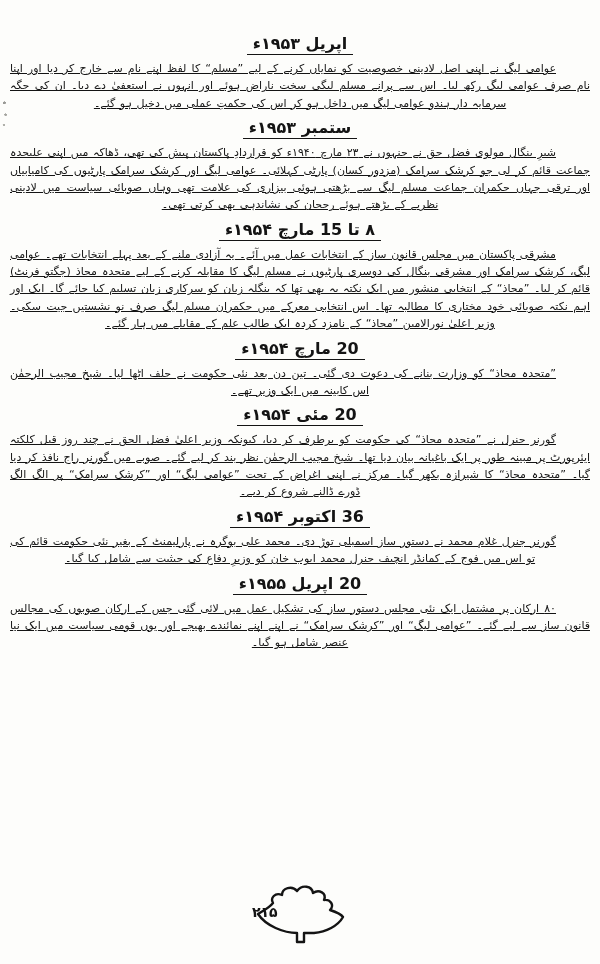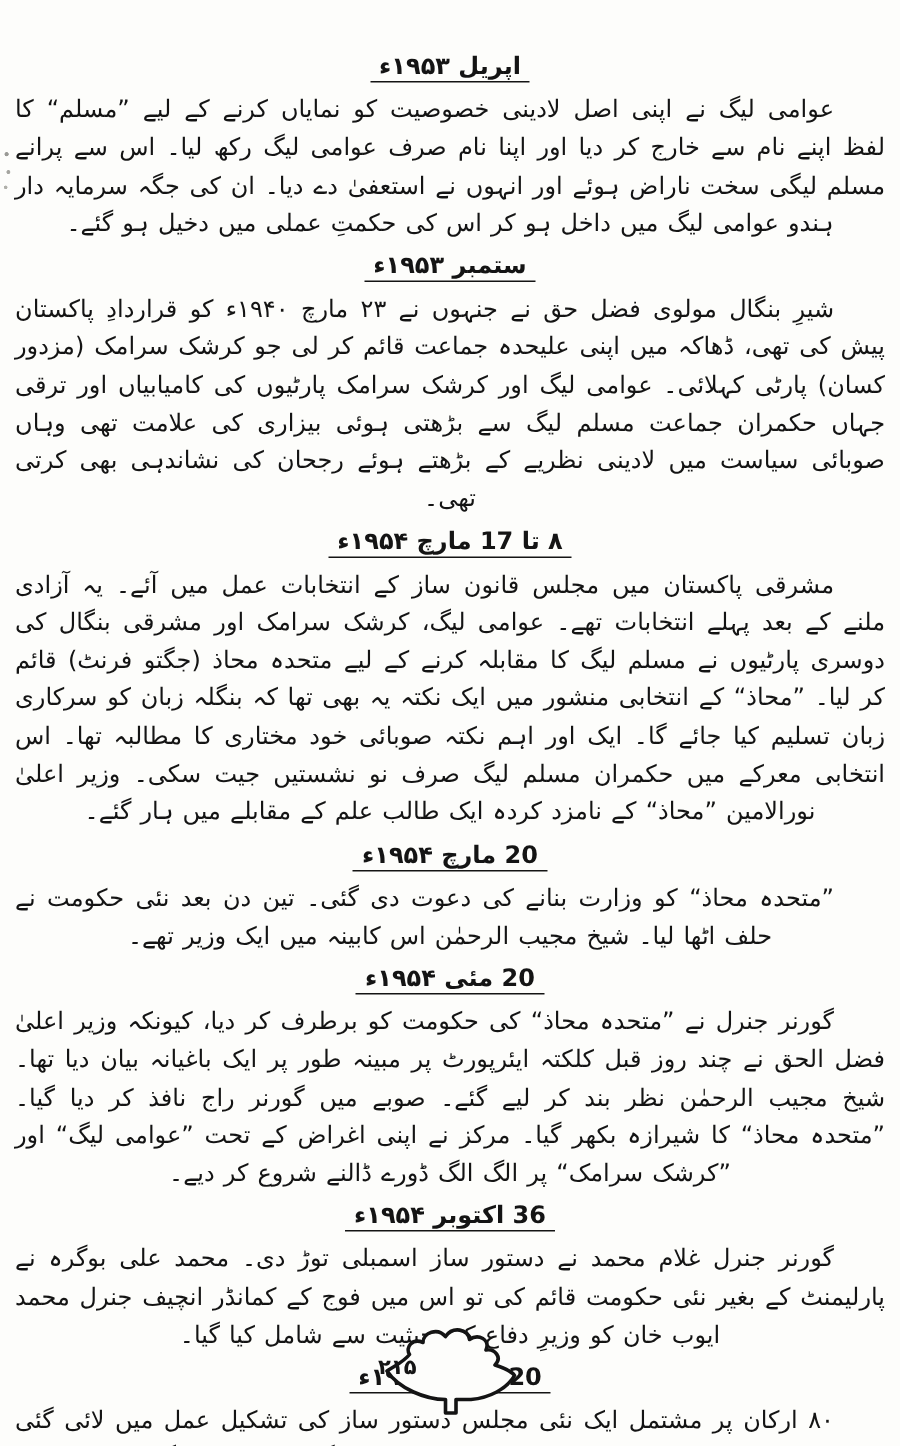--- a/index.html
+++ b/index.html
@@ -27,27 +27,28 @@
   }
   .section-heading span {
     display: inline-block;
     font-size: 16px;
     font-weight: bold;
     border-bottom: 1.6px solid #141414;
     padding: 0 6px 1px 6px;
     letter-spacing: 1px;
   }
   .section-body {
-    font-size: 16px;
+    font-size: 11px;
     line-height: 1.58;
     text-align: justify;
     text-align-last: center;
     text-indent: 34px;
     margin: 0;
     word-spacing: 1px;
+    text-decoration: underline;
   }
   .ornament {
     position: absolute;
     bottom: 14px;
     left: 0;
     right: 0;
     text-align: center;
   }
   .ornament-wrap {
     position: relative;
@@ -90,21 +91,21 @@
     <div class="section-heading"><span>اپریل ۱۹۵۳ء</span></div>
     <p class="section-body">عوامی لیگ نے اپنی اصل لادینی خصوصیت کو نمایاں کرنے کے لیے ”مسلم“ کا لفظ اپنے نام سے خارج کر دیا اور اپنا نام صرف عوامی لیگ رکھ لیا۔ اس سے پرانے مسلم لیگی سخت ناراض ہوئے اور انہوں نے استعفیٰ دے دیا۔ ان کی جگہ سرمایہ دار ہندو عوامی لیگ میں داخل ہو کر اس کی حکمتِ عملی میں دخیل ہو گئے۔</p>
   </div>
 
   <div class="section">
     <div class="section-heading"><span>ستمبر ۱۹۵۳ء</span></div>
     <p class="section-body">شیرِ بنگال مولوی فضل حق نے جنہوں نے ۲۳ مارچ ۱۹۴۰ء کو قراردادِ پاکستان پیش کی تھی، ڈھاکہ میں اپنی علیحدہ جماعت قائم کر لی جو کرشک سرامک (مزدور کسان) پارٹی کہلائی۔ عوامی لیگ اور کرشک سرامک پارٹیوں کی کامیابیاں اور ترقی جہاں حکمران جماعت مسلم لیگ سے بڑھتی ہوئی بیزاری کی علامت تھی وہاں صوبائی سیاست میں لادینی نظریے کے بڑھتے ہوئے رجحان کی نشاندہی بھی کرتی تھی۔</p>
   </div>
 
   <div class="section">
-    <div class="section-heading"><span>۸ تا 17 مارچ ۱۹۵۴ء</span></div>
+    <div class="section-heading"><span>۸ تا 15 مارچ ۱۹۵۴ء</span></div>
     <p class="section-body">مشرقی پاکستان میں مجلس قانون ساز کے انتخابات عمل میں آئے۔ یہ آزادی ملنے کے بعد پہلے انتخابات تھے۔ عوامی لیگ، کرشک سرامک اور مشرقی بنگال کی دوسری پارٹیوں نے مسلم لیگ کا مقابلہ کرنے کے لیے متحدہ محاذ (جگتو فرنٹ) قائم کر لیا۔ ”محاذ“ کے انتخابی منشور میں ایک نکتہ یہ بھی تھا کہ بنگلہ زبان کو سرکاری زبان تسلیم کیا جائے گا۔ ایک اور اہم نکتہ صوبائی خود مختاری کا مطالبہ تھا۔ اس انتخابی معرکے میں حکمران مسلم لیگ صرف نو نشستیں جیت سکی۔ وزیر اعلیٰ نورالامین ”محاذ“ کے نامزد کردہ ایک طالب علم کے مقابلے میں ہار گئے۔</p>
   </div>
 
   <div class="section">
     <div class="section-heading"><span>20 مارچ ۱۹۵۴ء</span></div>
     <p class="section-body">”متحدہ محاذ“ کو وزارت بنانے کی دعوت دی گئی۔ تین دن بعد نئی حکومت نے حلف اٹھا لیا۔ شیخ مجیب الرحمٰن اس کابینہ میں ایک وزیر تھے۔</p>
   </div>
 
   <div class="section">
     <div class="section-heading"><span>20 مئی ۱۹۵۴ء</span></div>

